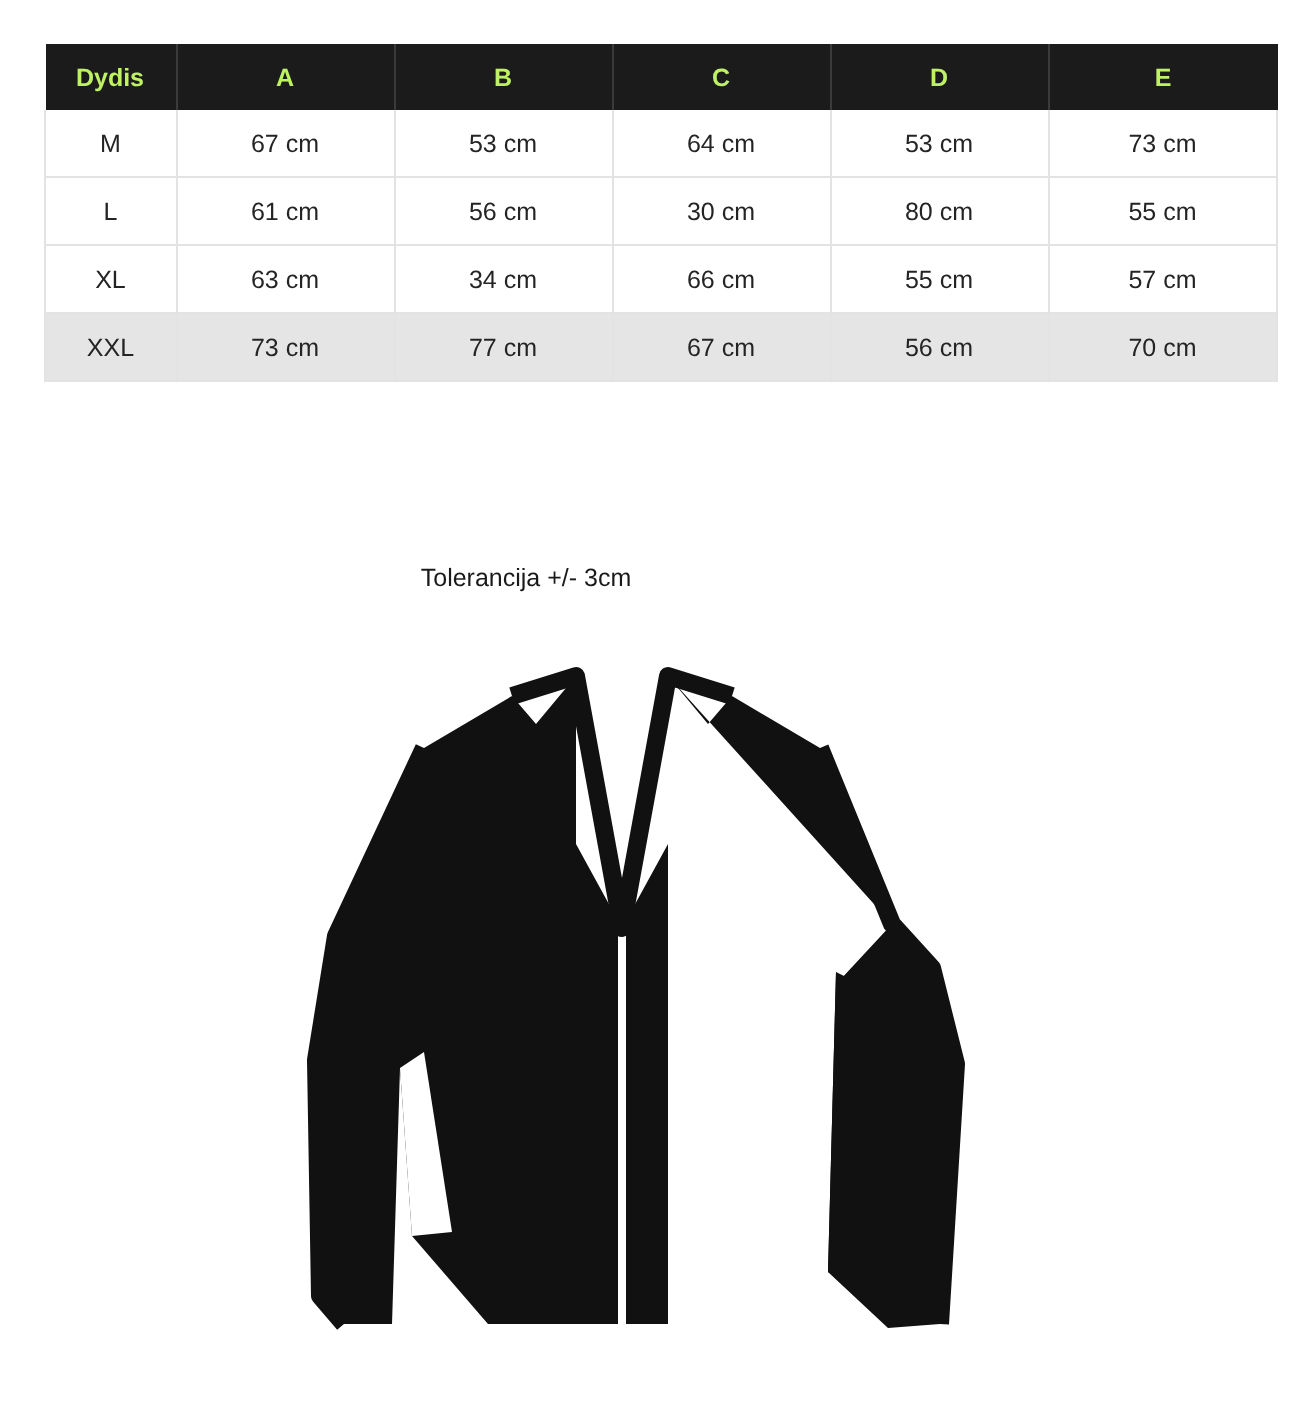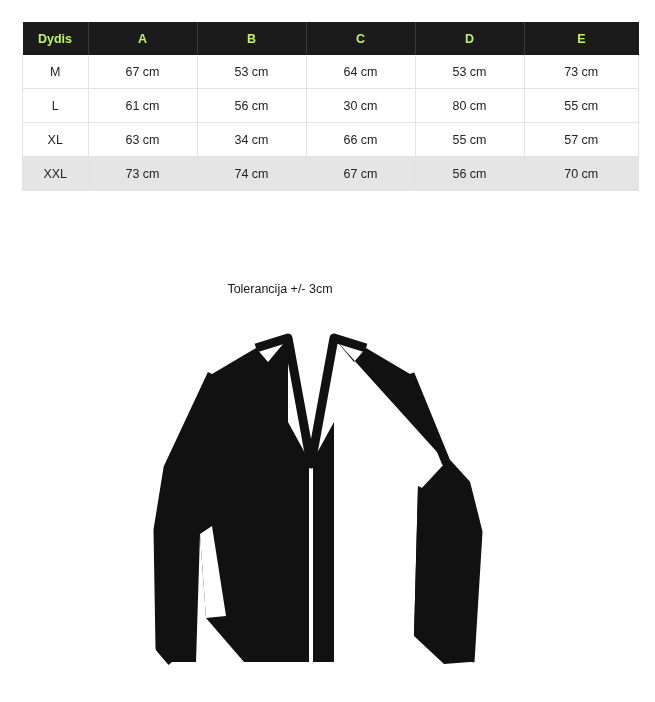--- a/index.html
+++ b/index.html
@@ -65,21 +65,21 @@
     background: #e5e5e5;
   }
   table.size-table tbody td.first-col {
     color: #242424;
   }
 
   
   .tolerance {
     position: absolute;
     top: 282px;
-    left: 17px;
+    left: 0;
     width: 526px;
     text-align: center;
     font-size: 12.5px;
     color: #1a1a1a;
   }
 
   
   .diagram {
     position: absolute;
     left: 0;
@@ -135,21 +135,21 @@
           <td class="first-col">XL</td>
           <td>63 cm</td>
           <td>34 cm</td>
           <td>66 cm</td>
           <td>55 cm</td>
           <td>57 cm</td>
         </tr>
         <tr class="alt">
           <td class="first-col">XXL</td>
           <td>73 cm</td>
-          <td>74 cm</td>
+          <td>77 cm</td>
           <td>67 cm</td>
           <td>56 cm</td>
           <td>70 cm</td>
         </tr>
       </tbody>
     </table>
   </div>
 
   <div class="tolerance">Tolerancija +/- 3cm</div>
 

